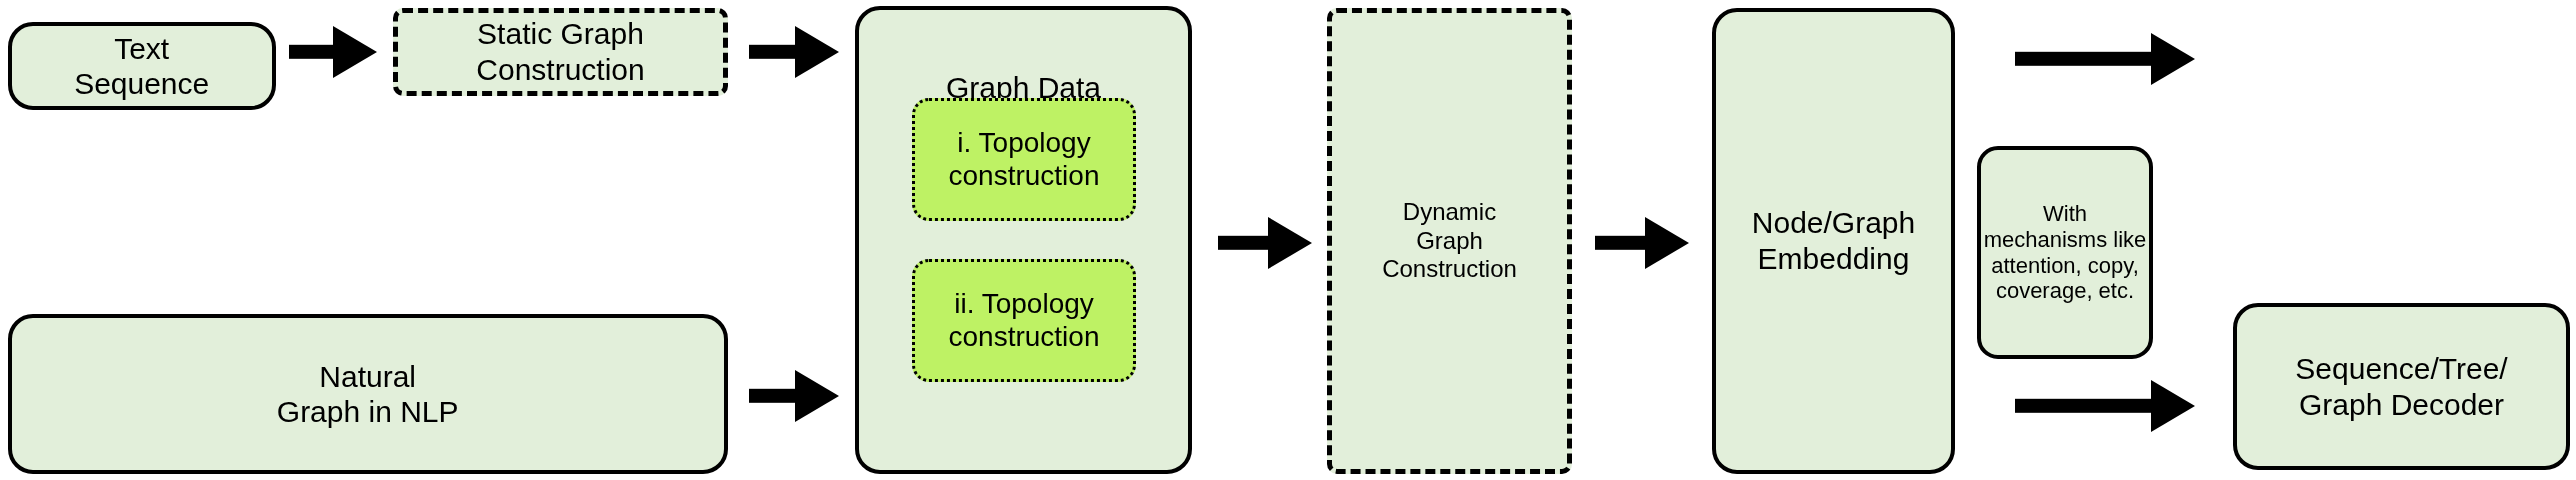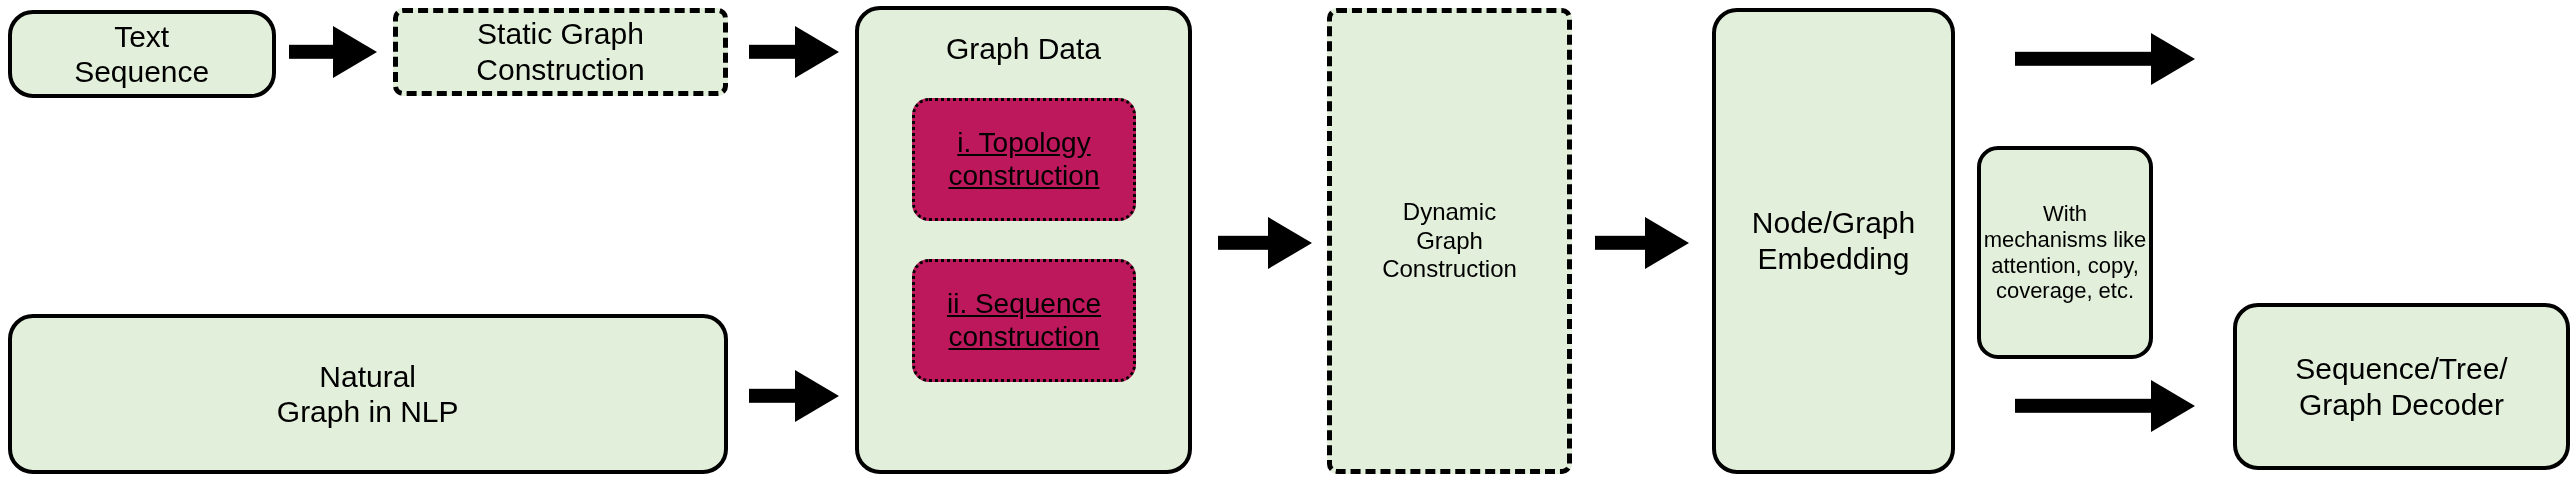--- a/index.html
+++ b/index.html
@@ -33,29 +33,29 @@
     border: 4.8px solid #000000;
     border-radius: 25px;
   }
   .dashed {
     border: 5.7px dashed #000000;
     border-radius: 10px;
   }
   .dotted-sub {
     border: 3.8px dotted #000000;
     border-radius: 17px;
-    background: #be185d;
-    text-decoration: underline;
+    background: #bef264;
   }
   .lbl-top {
     position: absolute;
     left: 0;
     right: 0;
     text-align: center;
     color: #000000;
+    margin-top: 39px;
   }
   
   .arrow {
     position: absolute;
     height: 0;
   }
   .arrow .shaft {
     position: absolute;
     left: 0;
     top: 50%;
@@ -72,21 +72,21 @@
     border-top: 26px solid transparent;
     border-bottom: 26px solid transparent;
     border-left: 44px solid #000000;
   }
 </style>
 </head>
 <body>
 
 <div id="canvas">
 
-  <div class="node solid" style="left:7.7px; top:10px; width:268px; height:88px; font-size:30px;">Text
+  <div class="node solid" style="left:7.7px; top:22px; width:268px; height:88px; font-size:30px;">Text
 Sequence</div>
 
   <div class="arrow" style="left:289px; top:52px; width:88px;">
     <div class="shaft" style="width:48px;"></div>
     <div class="head" style="left:44px;"></div>
   </div>
 
   <div class="node dashed" style="left:393px; top:7.7px; width:335px; height:88px; font-size:30px;">Static Graph
 Construction</div>
 
@@ -94,21 +94,21 @@
     <div class="shaft" style="width:50px;"></div>
     <div class="head" style="left:46px;"></div>
   </div>
 
   <div class="node solid" style="left:855px; top:5.7px; width:337px; height:468px; display:block;">
     <div class="lbl-top" style="top:21px; font-size:30px;">Graph Data</div>
 
     <div class="node dotted-sub" style="left:53px; top:88px; width:224px; height:123px; font-size:28px;">i. Topology
 construction</div>
 
-    <div class="node dotted-sub" style="left:53px; top:249px; width:224px; height:123px; font-size:28px;">ii. Sequence
+    <div class="node dotted-sub" style="left:53px; top:249px; width:224px; height:123px; font-size:28px;">ii. Topology
 construction</div>
   </div>
 
   <div class="arrow" style="left:749px; top:396px; width:92px;">
     <div class="shaft" style="width:50px;"></div>
     <div class="head" style="left:46px;"></div>
   </div>
 
   <div class="arrow" style="left:1218px; top:243px; width:96px;">
     <div class="shaft" style="width:54px;"></div>

